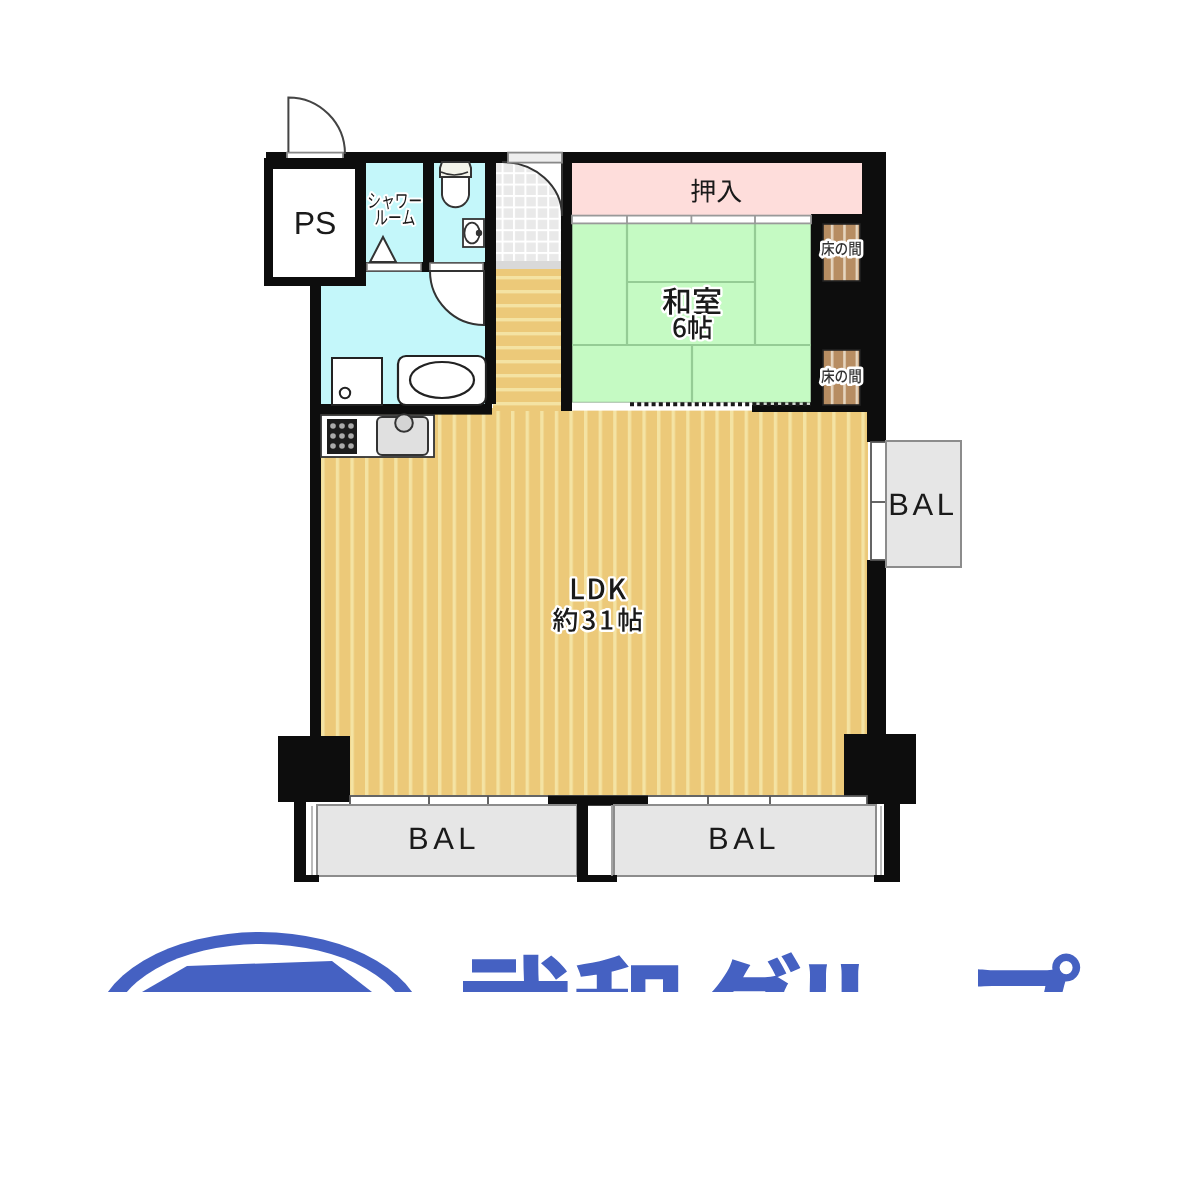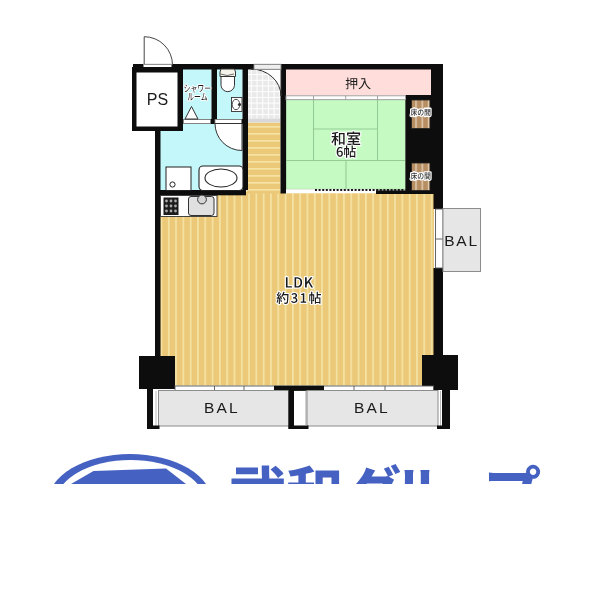--- a/index.html
+++ b/index.html
@@ -1,16 +1,16 @@
 <!DOCTYPE html>
 <html><head><meta charset="utf-8"><title>間取り図</title>
 <style>
 html,body{margin:0;padding:0;background:#fff;}
 body{font-family:"Liberation Sans",sans-serif;}
-.wrap{position:relative;width:600px;height:484px;overflow:hidden;}
+.wrap{position:relative;width:600px;height:484px;overflow:hidden;margin-top:12px;}
 </style></head>
 <body>
 <div class="wrap">
 <svg width="600" height="600" viewBox="0 0 600 600" font-family="Liberation Sans, sans-serif">
 <defs>
 <pattern id="ldkV" width="7.3" height="8" patternUnits="userSpaceOnUse">
           <rect width="7.3" height="8" fill="#ecc979"></rect>
           <rect x="0" width="1.7" height="8" fill="#f4e3a3"></rect>
         </pattern>
 <pattern id="corrH" width="8" height="7" patternUnits="userSpaceOnUse">

